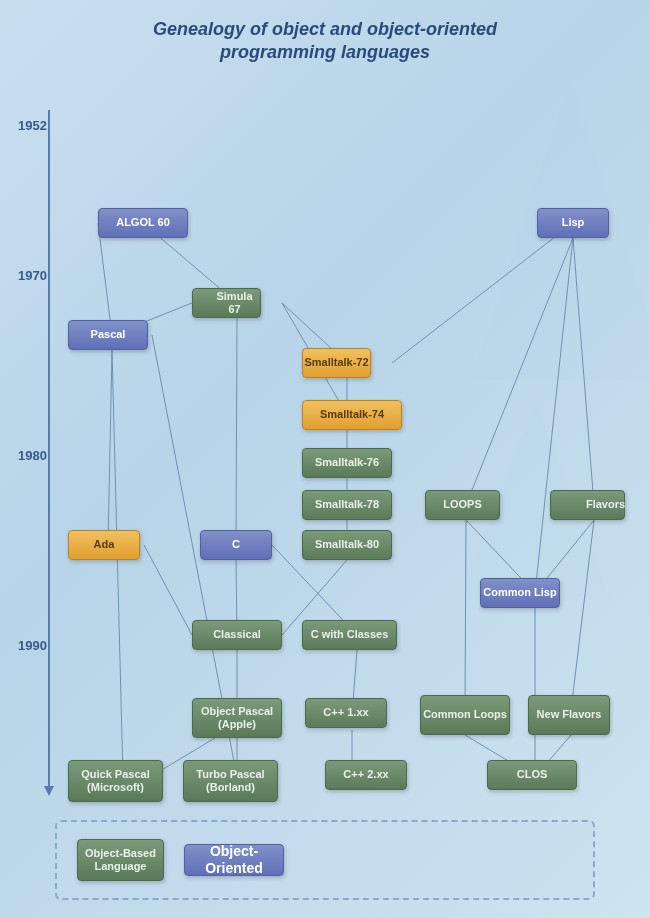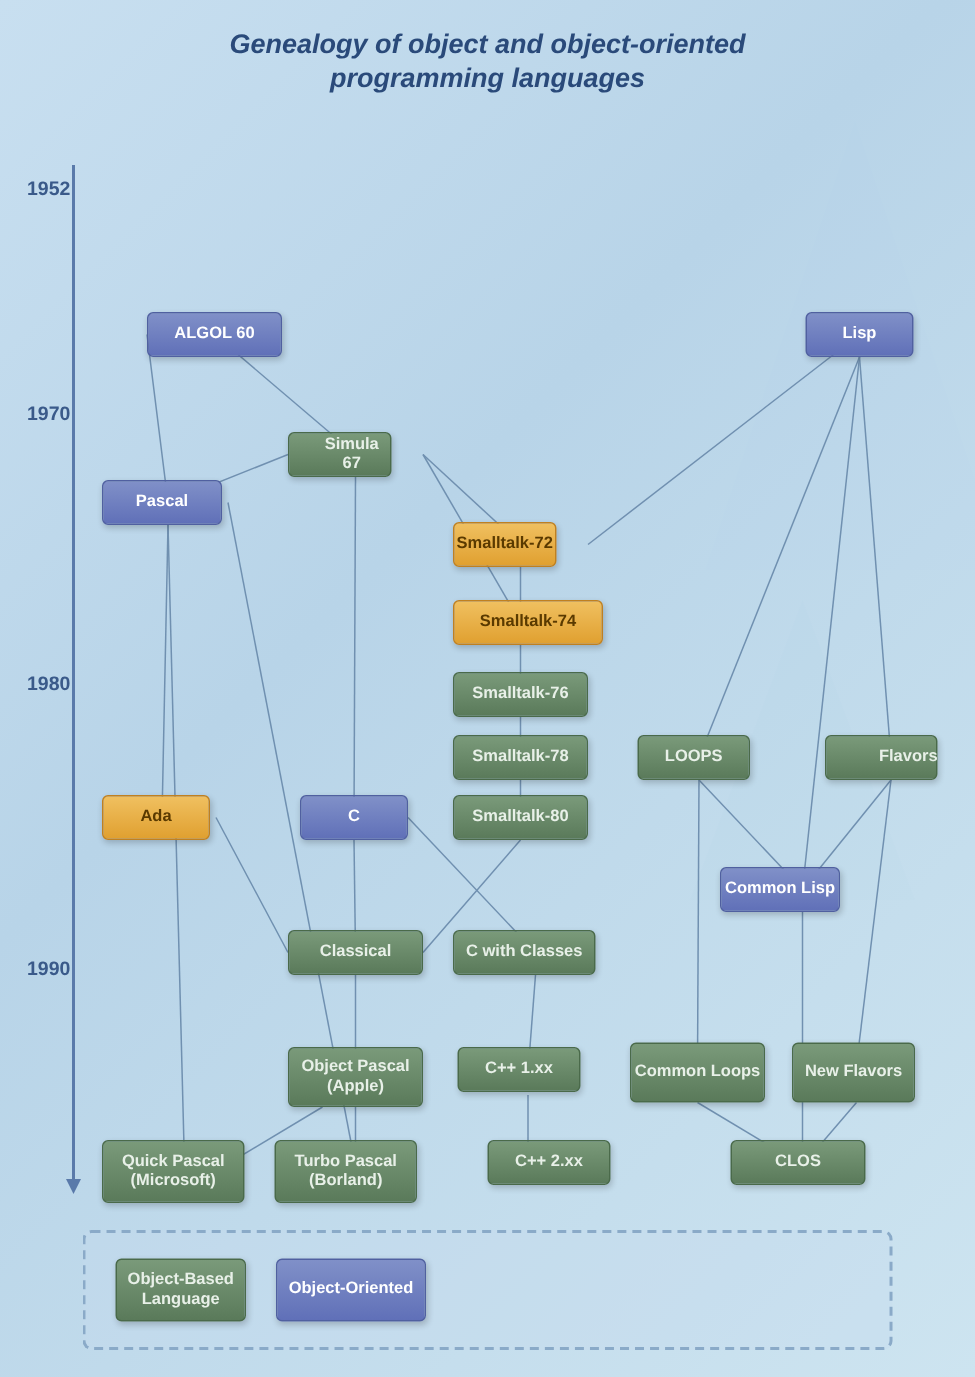--- a/index.html
+++ b/index.html
@@ -284,15 +284,15 @@
 
   <div class="node node-green" style="left:487px;top:670px;width:90px;height:30px;">CLOS</div>
 
 </div>
 
 <div class="legend" style="position:absolute;bottom:18px;left:55px;right:55px;border:2px dashed #8aaac8;border-radius:6px;padding:14px 20px;display:flex;align-items:center;gap:20px;height:80px;background:rgba(200,220,240,0.3);">
   <div class="legend-item">
     <div class="legend-box node-green" style="width:87px;height:42px;font-size:11px;">Object-Based Language</div>
   </div>
   <div class="legend-item">
-    <div class="legend-box node-blue" style="width:100px;height:42px;font-size:11px;">Object-Oriented</div>
+    <div class="legend-box node-blue" style="width:100px;height:32px;font-size:14px;">Object-Oriented</div>
   </div>
 </div>
 
 </body></html>

